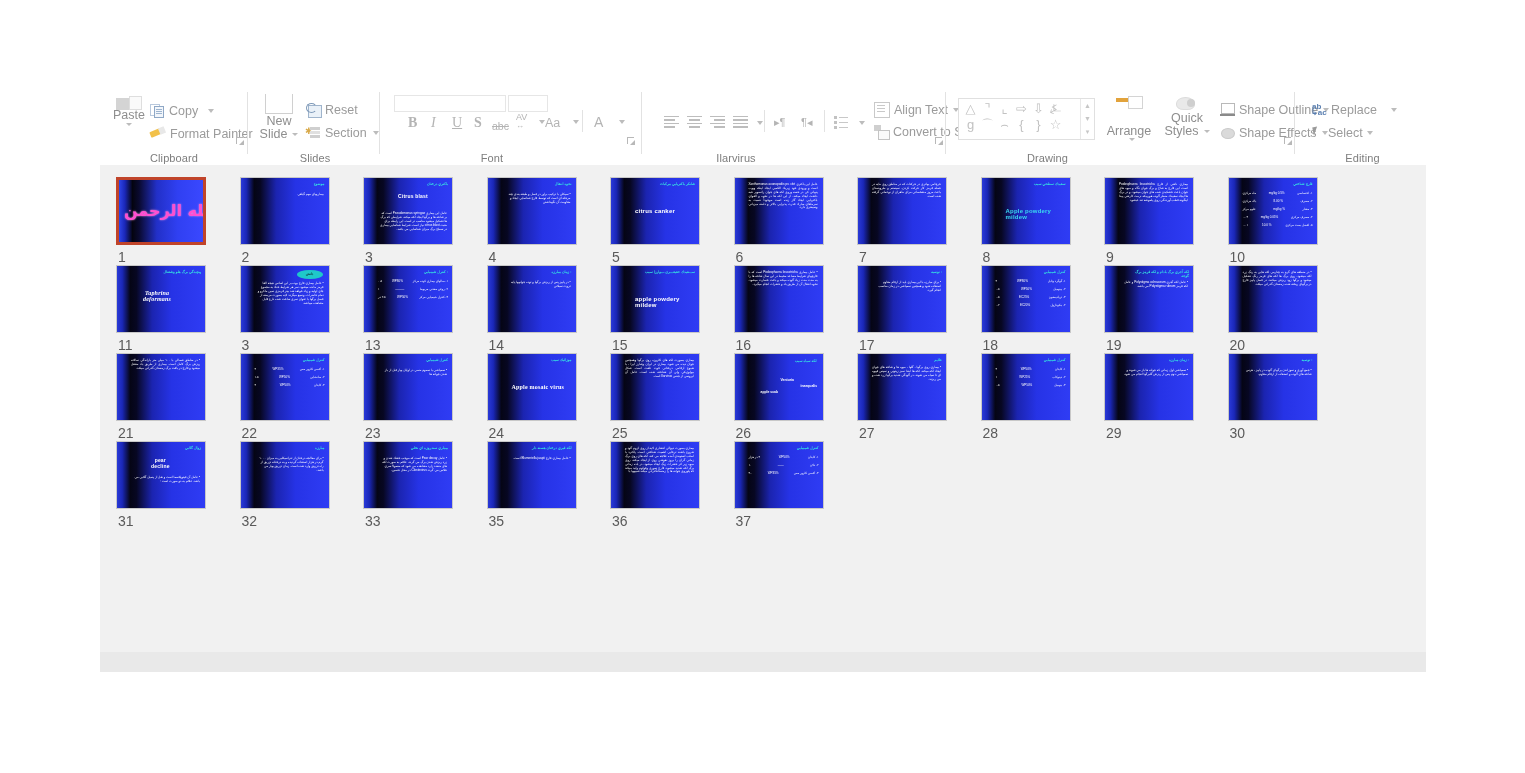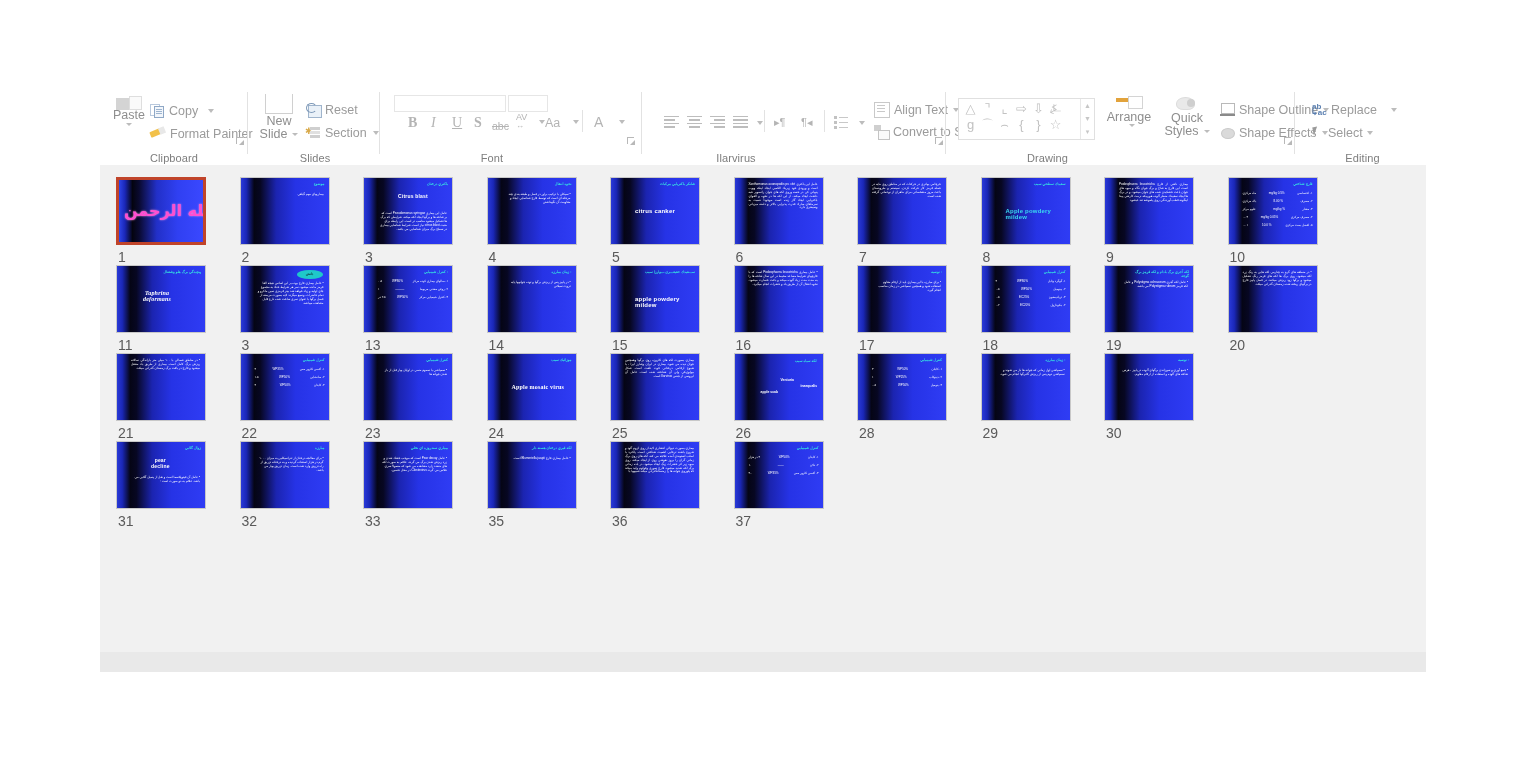--- a/index.html
+++ b/index.html
@@ -353,21 +353,21 @@
               <div class="galbtn">▼</div>
               <div class="galbtn">▾</div>
             </div>
           </div>
 
           <div class="bigbtn" style="left:152px;top:6px;width:54px;">
             <span class="arrange-ico">
                 <span class="o"></span>
                 <span class="w"></span>
               </span>
-            <span style="margin-top:2px;">Arrange</span>
+            <span style="margin-top:16px;">Arrange</span>
             <span class="caret sm"></span>
           </div>
           <div class="bigbtn" style="left:210px;top:6px;width:54px;line-height:13px;">
             <span class="qs-ico">
                 <span class="c"></span>
                 <span class="d"></span>
               </span>
             <span style="margin-top:1px;">Quick</span>
             <span style="display:flex;align-items:center;">
               <span>Styles</span>
@@ -729,20 +729,29 @@
                 <div class="scatter" style="left: 46px; top: 24px;">Venturia</div>
                 <div class="scatter" style="left: 66px; top: 30px;">inaequalis</div>
                 <div class="scatter" style="left: 26px; top: 36px;">apple scab</div>
               </div>
             </div>
             <div class="num">26</div>
           </div>
           <div class="scell">
             <div class="thumbwrap">
               <div class="canvas">
+                <div class="stitle" style="right: 4px; top: 4px; left: 22px;">علايم</div>
+                <div class="sbody" style="right: 5px; left: 14px; top: 12px; text-align: justify;">• بيماري روي برگها ، گلها ، ميوه ها و شاخه هاي جوان ايجاد لكه ميكند. لكه ها ابتدا سبز زيتوني و سپس قهوه اي تا سياه مي شوند. در آلودگي شديد برگها زرد شده و مي ريزند.</div>
+              </div>
+            </div>
+            <div class="num">27</div>
+          </div>
+          <div class="scell">
+            <div class="thumbwrap">
+              <div class="canvas">
                 <div class="stitle" style="right: 4px; top: 4px; left: 22px;">كنترل شيميايي</div>
                 <div class="tblrow" style="right: 4px; left: 14px; top: 14px; display: flex; justify-content: space-between;">
                   <span>۱. كاپتان</span>
                   <span>WP50%</span>
                   <span>۳</span>
                 </div>
                 <div class="tblrow" style="right: 4px; left: 14px; top: 22px; display: flex; justify-content: space-between;">
                   <span>۲. دينوكاپ</span>
                   <span>WP25%</span>
                   <span>۱</span>

